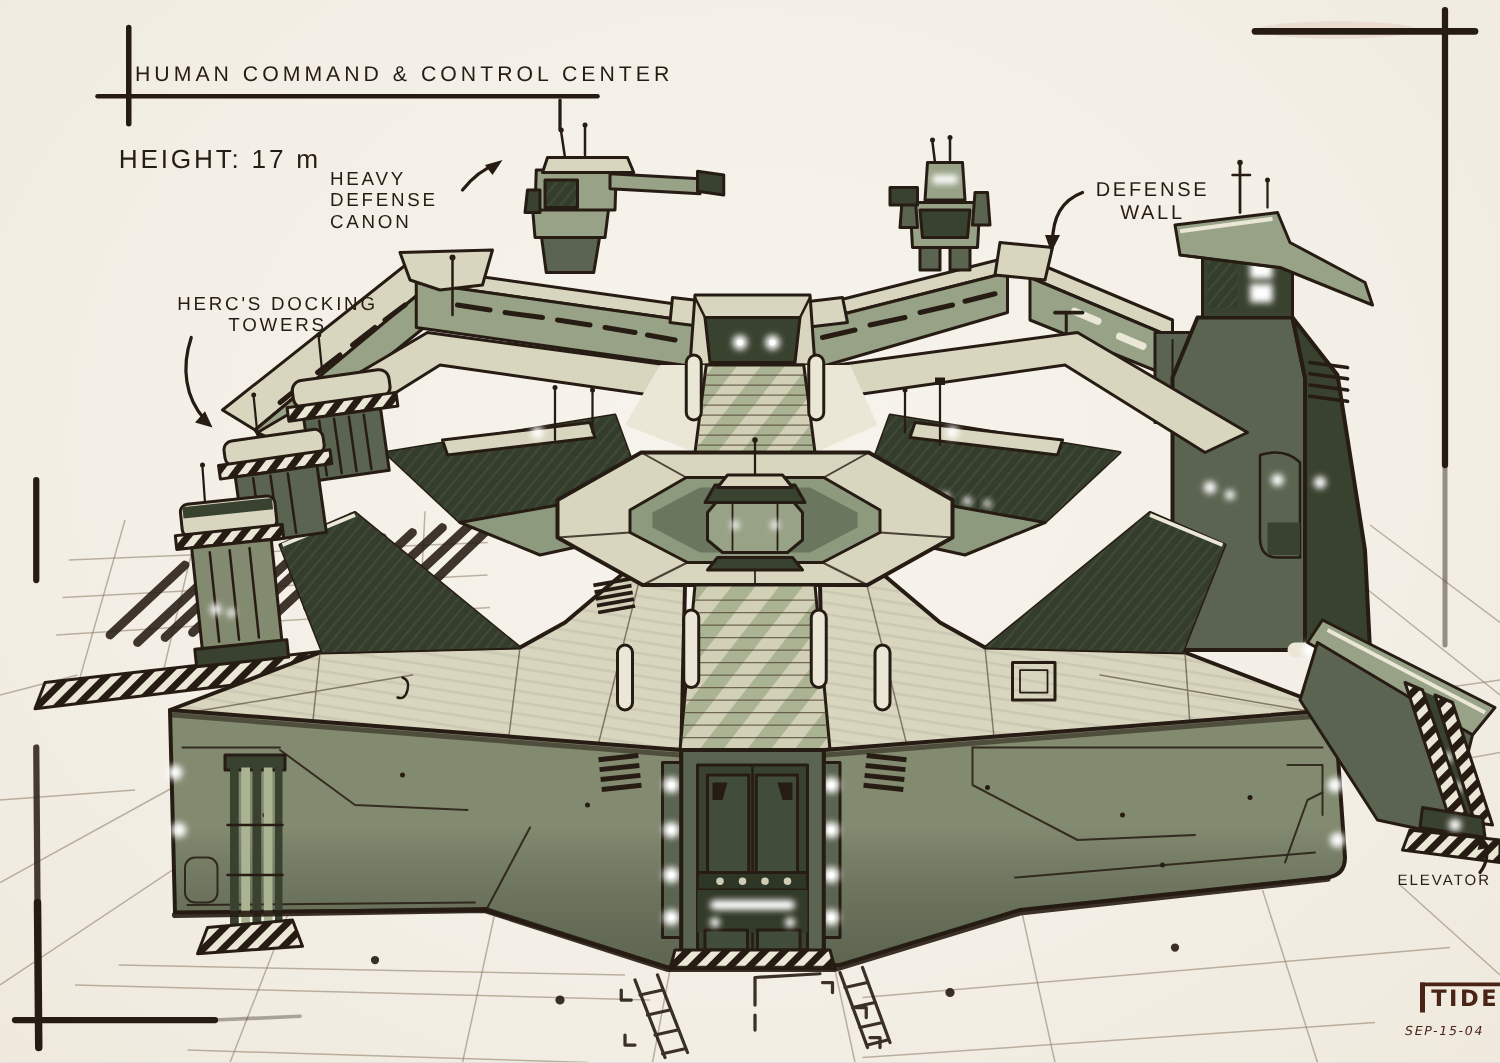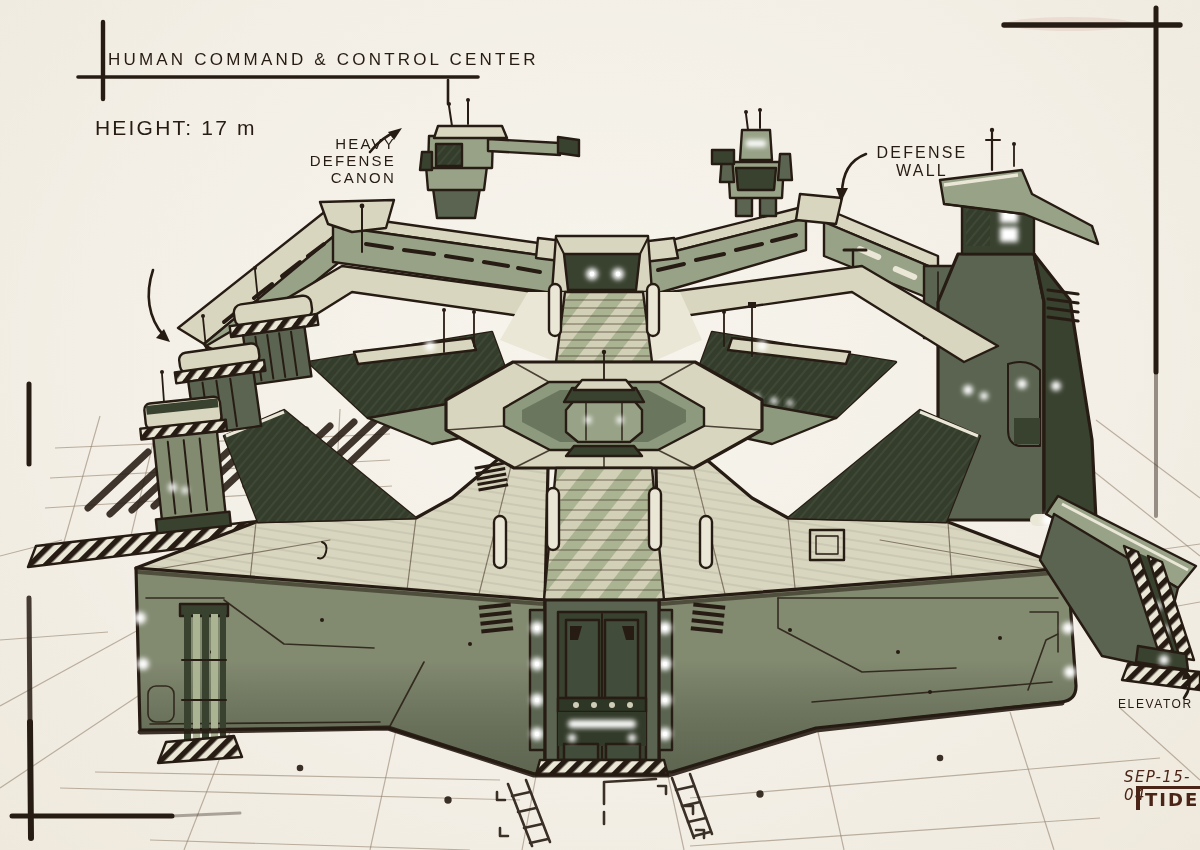--- a/index.html
+++ b/index.html
@@ -16,28 +16,28 @@
   .ln{stroke:var(--ink);fill:none;stroke-linecap:round;stroke-linejoin:round}
   .ln-soft{stroke:var(--inkSoft);fill:none;stroke-linecap:round}
   .grid{stroke:var(--grid);stroke-width:1.2;opacity:.55}
   .glow{fill:#ffffff;filter:url(#blur2)}
   .glow-core{fill:#ffffff}
   
   .hand{position:absolute;color:var(--ink);font-family:Liberation Sans, sans-serif;
     white-space:pre-line;line-height:1.12;letter-spacing:2.2px;}
   .title{left:108px;top:50px;font-size:17px;letter-spacing:3.2px;}
   .height{left:95px;top:116px;font-size:21px;}
-  .lbl-canon{left:264px;top:136px;width:132px;text-align:right;font-size:15px;}
+  .lbl-canon{left:264px;top:136px;width:132px;text-align:left;font-size:15px;}
   .lbl-wall{left:856px;top:144px;width:132px;text-align:center;font-size:16px;}
   .lbl-towers{left:132px;top:236px;width:180px;text-align:center;font-size:15px;}
   .lbl-elev{left:1118px;top:698px;font-size:12px;letter-spacing:1.6px;}
   .sig{position:absolute;left:1096px;top:786px;color:var(--sig);font-weight:bold;
     font-size:18px;letter-spacing:2px;border-left:4px solid var(--sig);
     border-top:3px solid var(--sig);padding:1px 6px 0 5px;line-height:1.1;margin-left:40px;}
-  .date{position:absolute;left:1124px;top:768px;color:var(--sig);font-size:15px;
+  .date{position:absolute;left:1124px;top:820px;color:var(--sig);font-size:10px;
     letter-spacing:1.4px;font-style:italic;}
 </style>
 </head>
 <body>
 
 <div class="canvas">
 <svg viewBox="0 0 1200 850" width="1200" height="850">
 <defs>
   <filter id="blur2" x="-60%" y="-60%" width="220%" height="220%">
           <feGaussianBlur stdDeviation="2.4"></feGaussianBlur>
@@ -589,16 +589,18 @@
 </g>
 </svg>
 
 <div class="hand title">HUMAN COMMAND &amp; CONTROL CENTER</div>
 <div class="hand height">HEIGHT: 17 m</div>
 <div class="hand lbl-canon">HEAVY
 DEFENSE
 CANON</div>
 <div class="hand lbl-wall">DEFENSE
 WALL</div>
+<div class="hand lbl-towers">HERC'S DOCKING
+TOWERS</div>
 <div class="hand lbl-elev">ELEVATOR</div>
 <div class="sig">TIDE</div>
 <div class="date">SEP-15-04</div>
 </div>
 
 </body></html>

